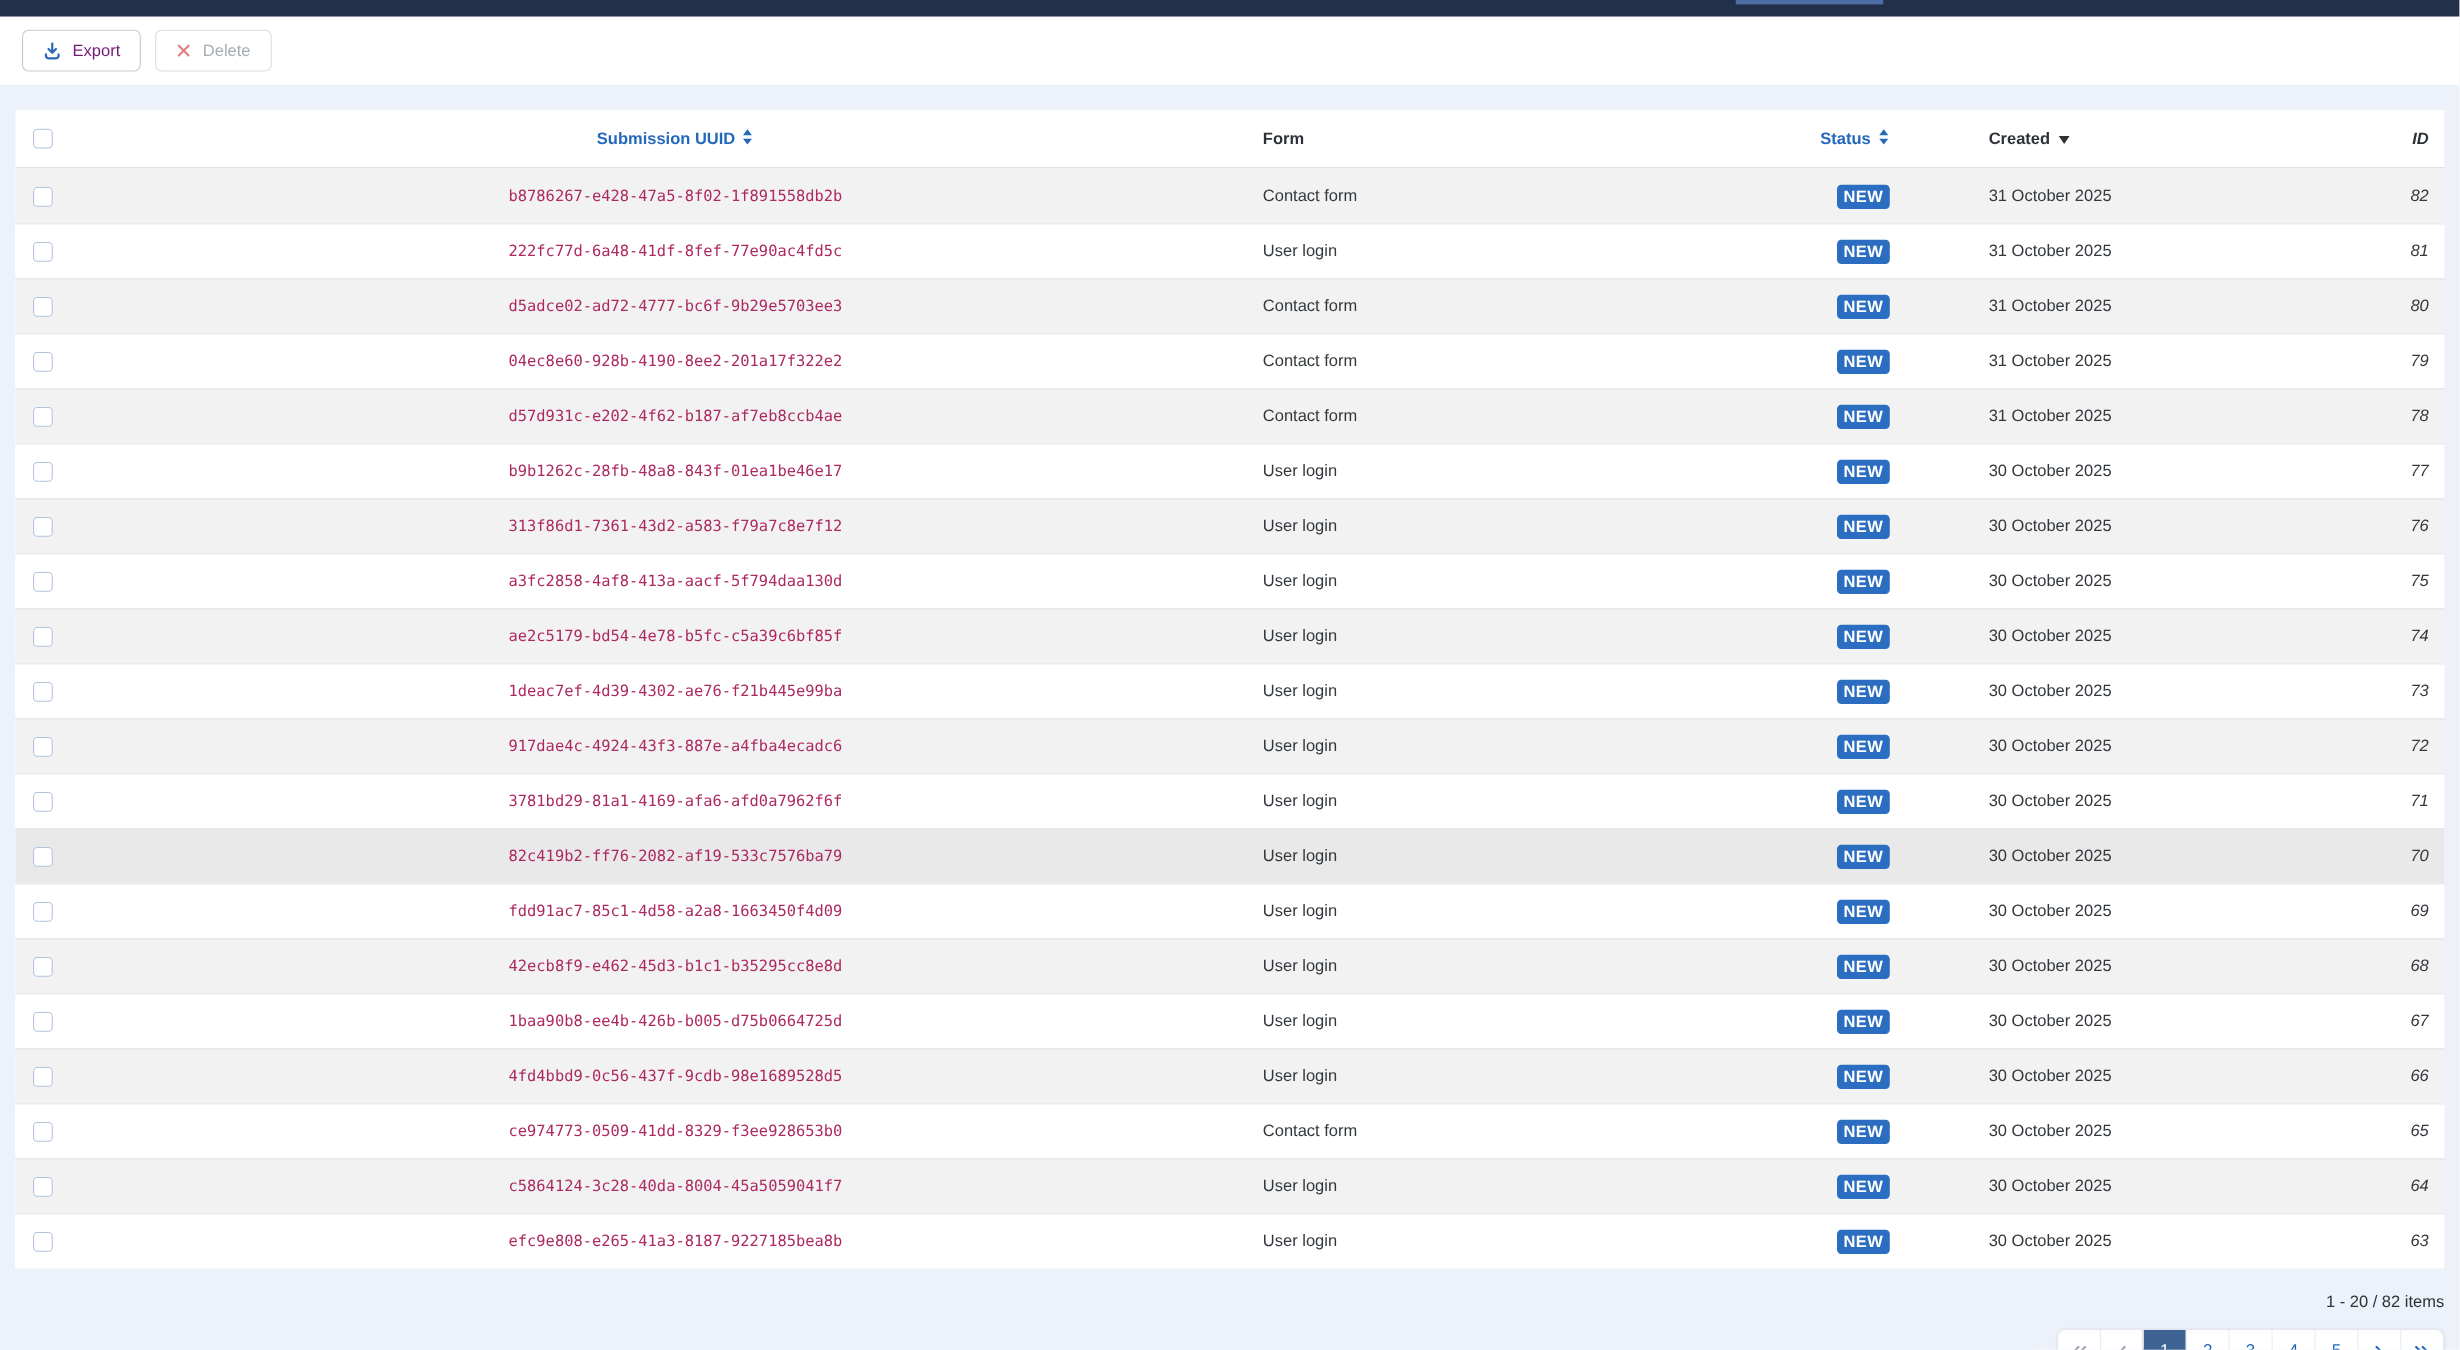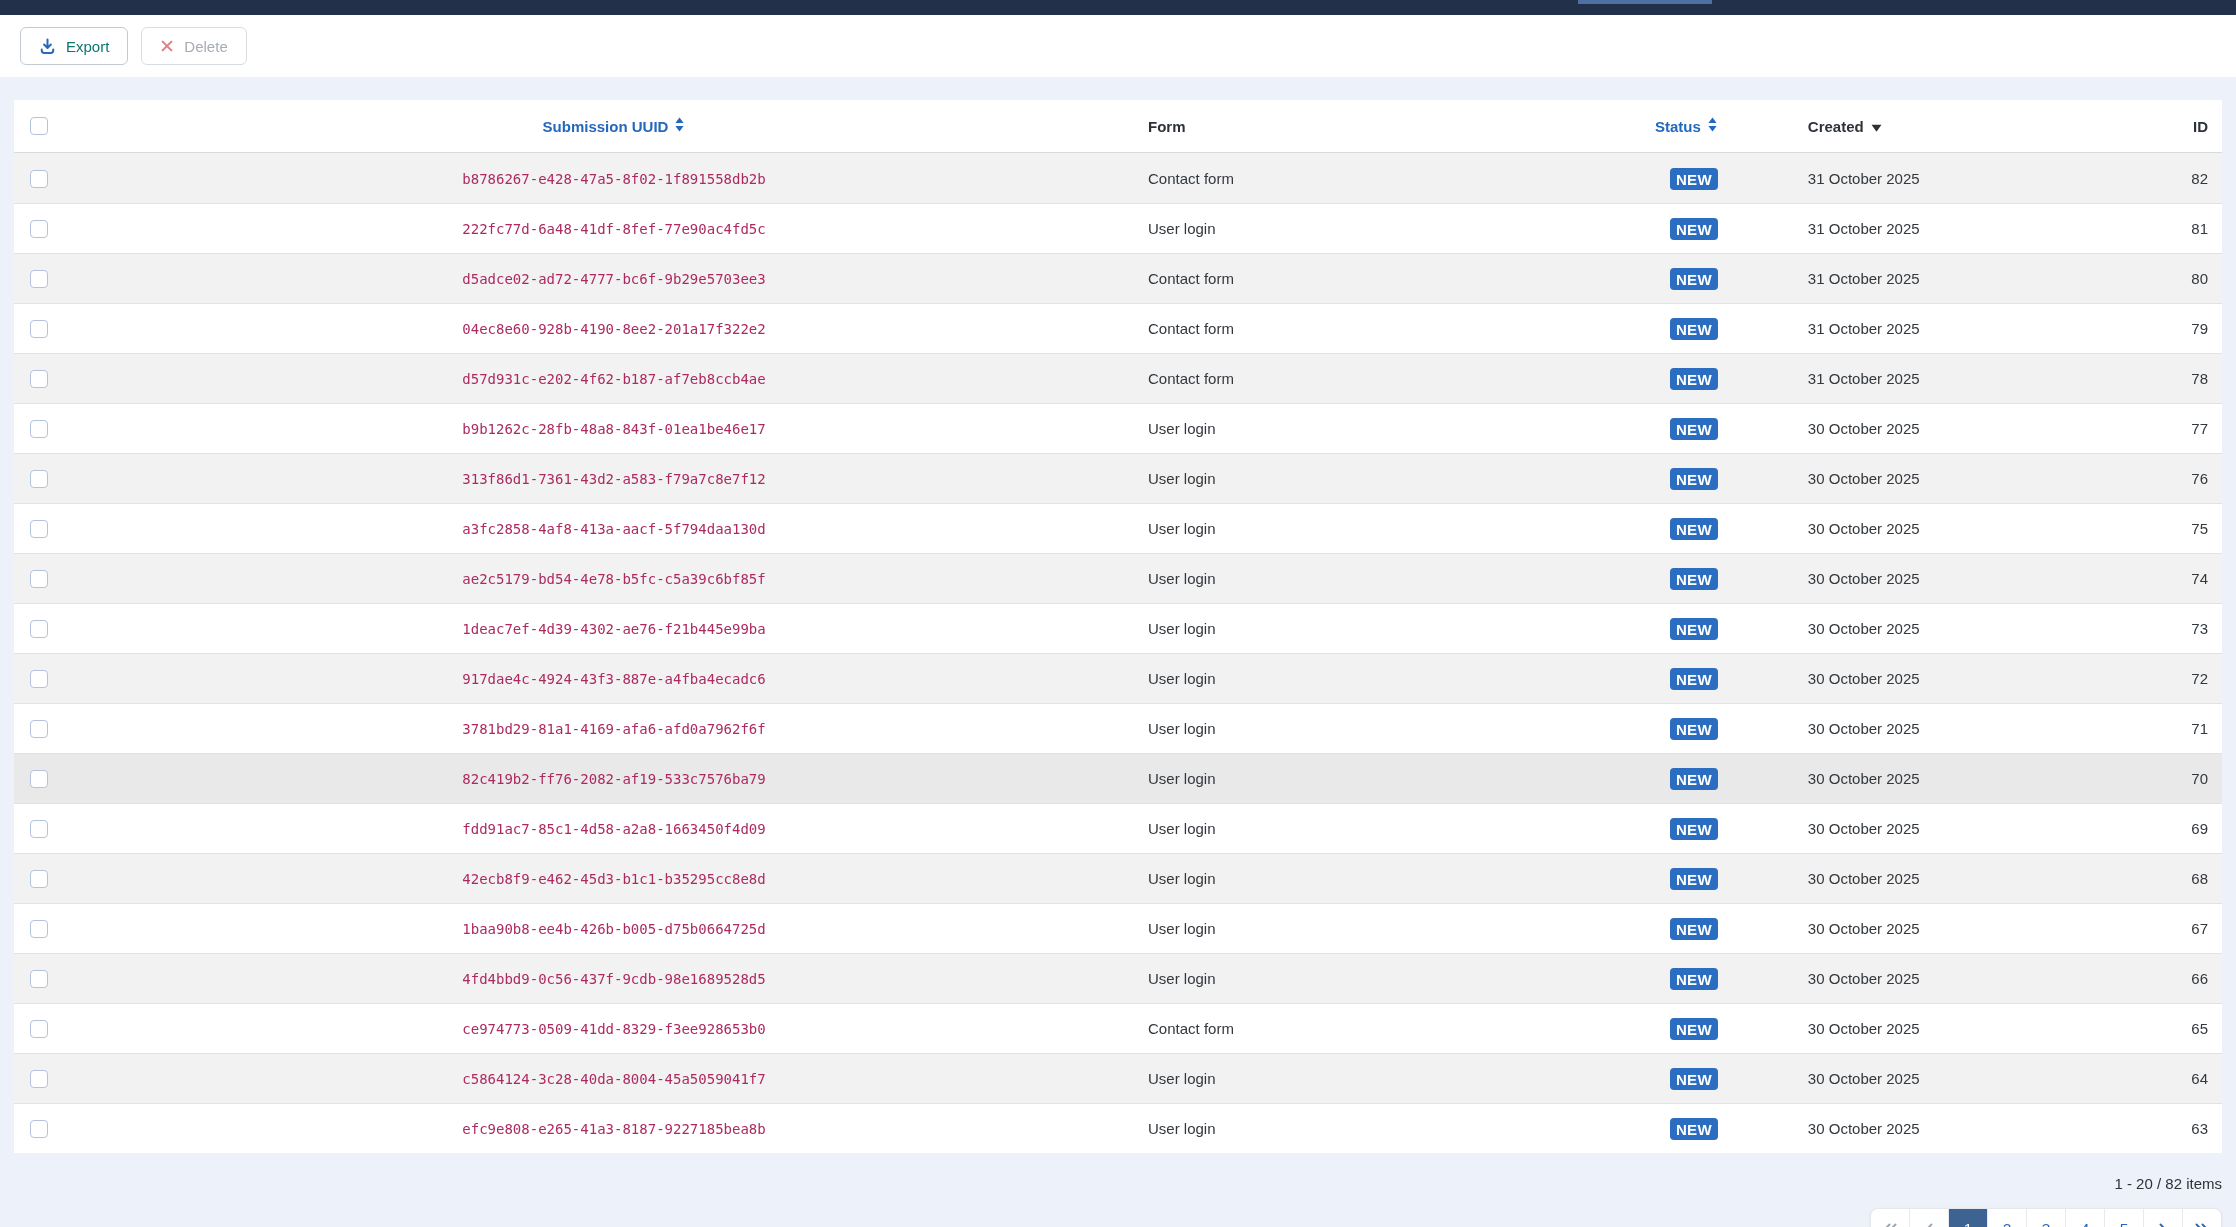--- a/index.html
+++ b/index.html
@@ -9,34 +9,34 @@
     font-family:"Liberation Sans", sans-serif;
     -webkit-font-smoothing:antialiased;
   }
   
   .topbar{position:relative;height:15px;background:#22304a;}
   .topbar-accent{position:absolute;left:1578px;top:0;width:134px;height:4px;background:#4d6fa3;}
   
   .toolbar{height:62px;background:#ffffff;display:flex;align-items:center;padding:0 20px;gap:13px;}
   .btn{display:inline-flex;align-items:center;gap:10px;height:38px;padding:0 18px;
        background:#fff;border-radius:6px;font-size:15px;font-weight:500;cursor:pointer;user-select:none;}
-  .btn-export{border:1px solid #c3cad4;color:#0f766e;}
+  .btn-export{border:1px solid #c3cad4;color:#701a75;}
   .btn-delete{border:1px solid #d9dde2;color:#a6acb4;cursor:default;}
   .btn svg{display:block;}
   
   .content{padding:23px 14px 0 14px;}
   .table-card{background:#ffffff;width:2208px;}
   .thead{display:flex;align-items:center;height:52px;border-bottom:1px solid #d7dadd;
          font-size:15px;font-weight:700;color:#2d3238;}
   .c-check{width:67px;padding-left:16px;box-sizing:border-box;display:flex;align-items:center;}
   .c-uuid{width:1089px;text-align:center;}
   .c-form{width:474px;}
   .c-status{width:156px;margin-left:42px;}
   .c-created{width:280px;}
-  .c-id{width:142px;text-align:right;padding-right:14px;box-sizing:border-box;}
+  .c-id{width:142px;text-align:right;padding-right:14px;box-sizing:border-box;font-style:italic;}
   .th-link{color:#2468bd;display:inline-flex;align-items:center;gap:6px;cursor:pointer;text-decoration:none;font-weight:700;}
   .th-plain{display:inline-flex;align-items:center;gap:7px;}
   .tbody{display:block;}
   .trow{display:flex;align-items:center;height:49px;border-top:1px solid #e0e3e6;
         font-size:15px;color:#33383d;background:#ffffff;}
   .trow:first-child{border-top:1px solid transparent;}
   .trow.alt{background:#f2f2f2;}
   .trow.hovered{background:#e9e9e9;}
   .checkbox{display:inline-block;width:18px;height:18px;border:1.5px solid #b3c3de;border-radius:4px;
             background:#ffffff;box-sizing:border-box;cursor:pointer;}

